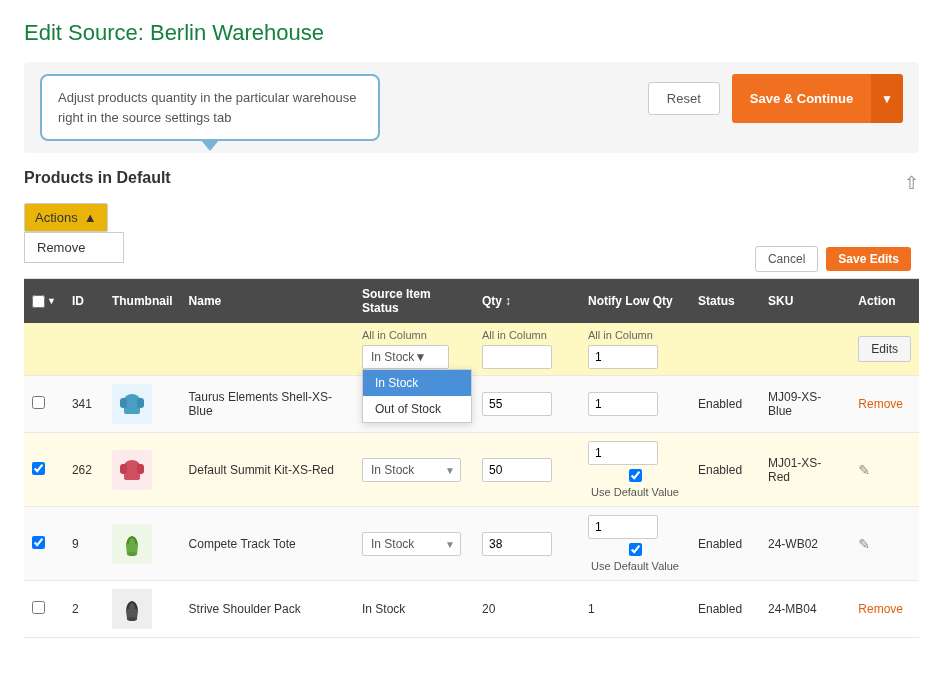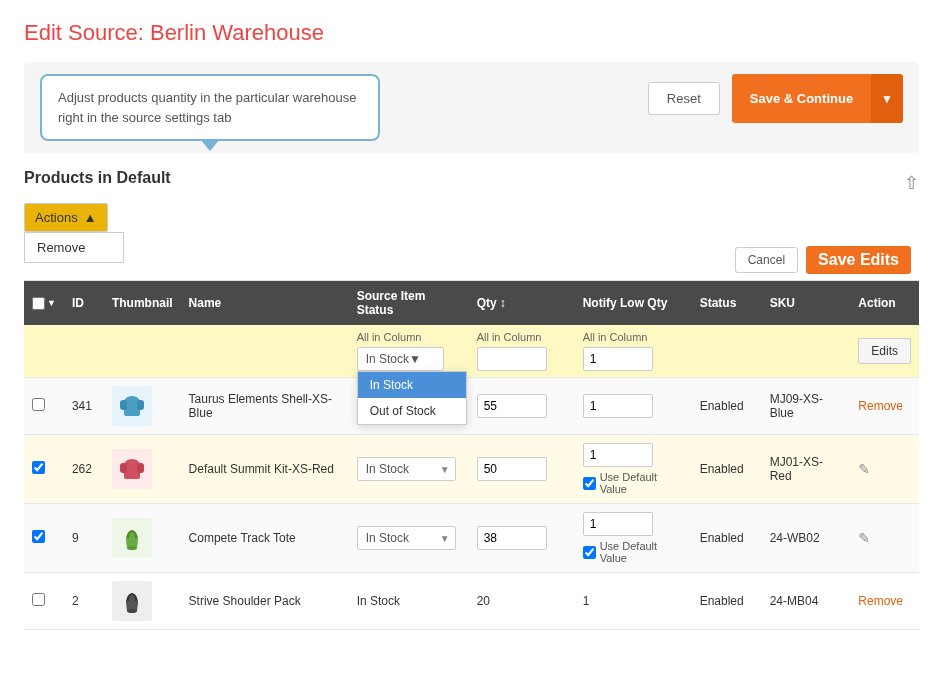--- a/index.html
+++ b/index.html
@@ -1,20 +1,20 @@
 <!DOCTYPE html>
 <html><head>
   <meta charset="utf-8">
   <style>
     * { box-sizing: border-box; margin: 0; padding: 0; }
     body { font-family: Arial, sans-serif; font-size: 13px; color: #333; background: #fff; }
 
     .page { padding: 20px 24px; max-width: 943px; }
 
-    .page-title { font-size: 22px; font-weight: 300; color: #ef4444; margin-bottom: 16px; }
+    .page-title { font-size: 22px; font-weight: 300; color: #15803d; margin-bottom: 16px; }
 
     .top-bar {
       display: flex; align-items: flex-start; justify-content: space-between;
       margin-bottom: 16px; background: #f5f5f5; padding: 12px 16px; border-radius: 4px;
     }
 
     .tooltip-box {
       border: 2px solid #7ab3d6; border-radius: 8px; padding: 12px 16px;
       background: #fff; max-width: 340px; position: relative; font-size: 13px; color: #555; line-height: 1.5;
     }
@@ -57,21 +57,21 @@
     }
     .actions-menu-item {
       padding: 7px 12px; cursor: pointer; font-size: 13px;
     }
 
     .table-actions-bar {
       display: flex; justify-content: flex-end; align-items: center;
       padding: 6px 8px; gap: 8px; background: #fff; border-bottom: 1px solid #ddd;
     }
     .btn-cancel { background: #fff; border: 1px solid #ccc; color: #555; padding: 5px 12px; border-radius: 3px; cursor: pointer; font-size: 12px; }
-    .btn-save-edits { background: #f07020; border: none; color: #fff; padding: 5px 12px; border-radius: 3px; cursor: pointer; font-size: 16px; font-weight: bold; }
+    .btn-save-edits { background: #f07020; border: none; color: #fff; padding: 5px 12px; border-radius: 3px; cursor: pointer; font-size: 12px; font-weight: bold; }
 
     .collapse-icon { margin-left: auto; cursor: pointer; font-size: 18px; color: #888; }
 
     .products-header { display: flex; justify-content: space-between; align-items: center; margin-bottom: 6px; }
 
     table { width: 100%; border-collapse: collapse; font-size: 12px; }
     thead tr { background: #4a4a4a; color: #fff; }
     thead th { padding: 8px 8px; text-align: left; font-weight: 600; font-size: 12px; white-space: nowrap; }
 
     tbody tr { border-bottom: 1px solid #e8e8e8; }
@@ -124,21 +124,21 @@
     .qty-input {
       border: 1px solid #ccc; padding: 4px 6px; border-radius: 2px;
       font-size: 12px; width: 70px;
     }
     .notify-input {
       border: 1px solid #ccc; padding: 4px 6px; border-radius: 2px;
       font-size: 12px; width: 70px;
     }
 
     .notify-group { display: flex; flex-direction: column; gap: 4px; }
-    .use-default { display: flex; align-items: center; gap: 4px; font-size: 11px; color: #555; }
+    .use-default { display: flex; align-items: center; gap: 4px; font-size: 11px; color: #555; flex-direction: column; }
 
     .badge-enabled { color: #333; }
 
     .link-remove { color: #e06010; text-decoration: none; cursor: pointer; font-size: 12px; }
 
     .edit-icon { color: #888; cursor: pointer; font-size: 14px; }
 
     .btn-apply {
       background: #f5f5f5; border: 1px solid #ccc; padding: 5px 12px;
       border-radius: 2px; cursor: pointer; font-size: 12px; color: #333;

